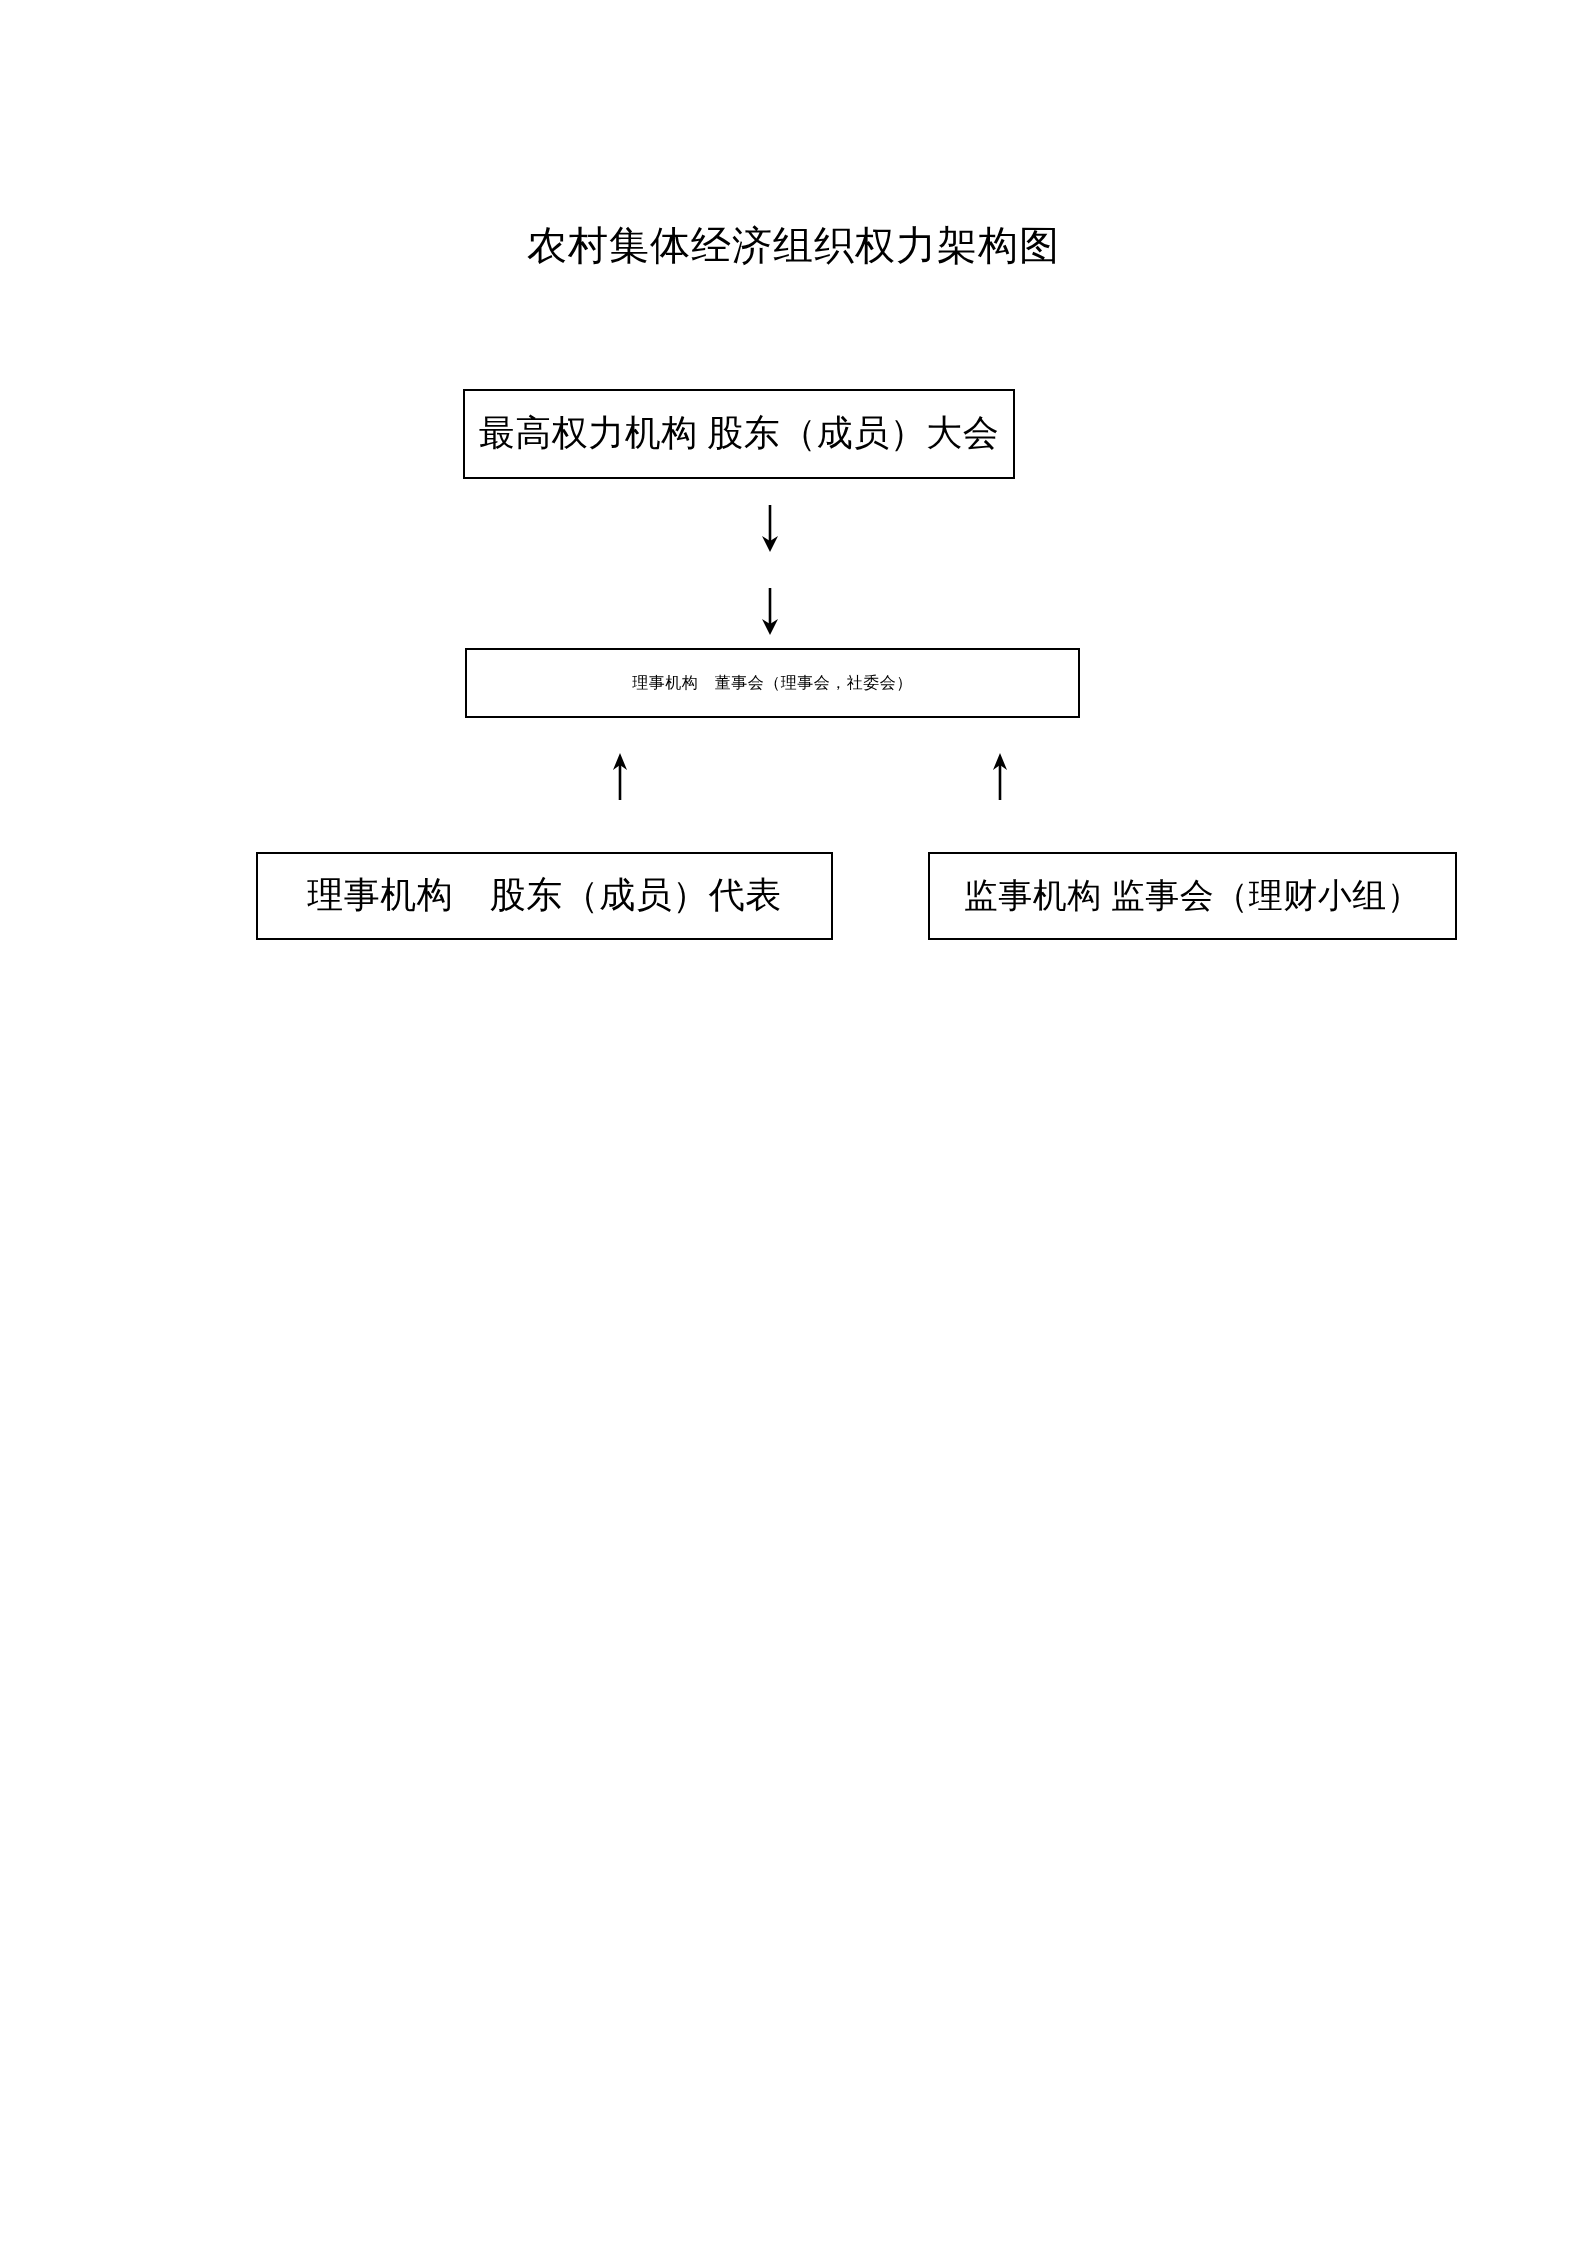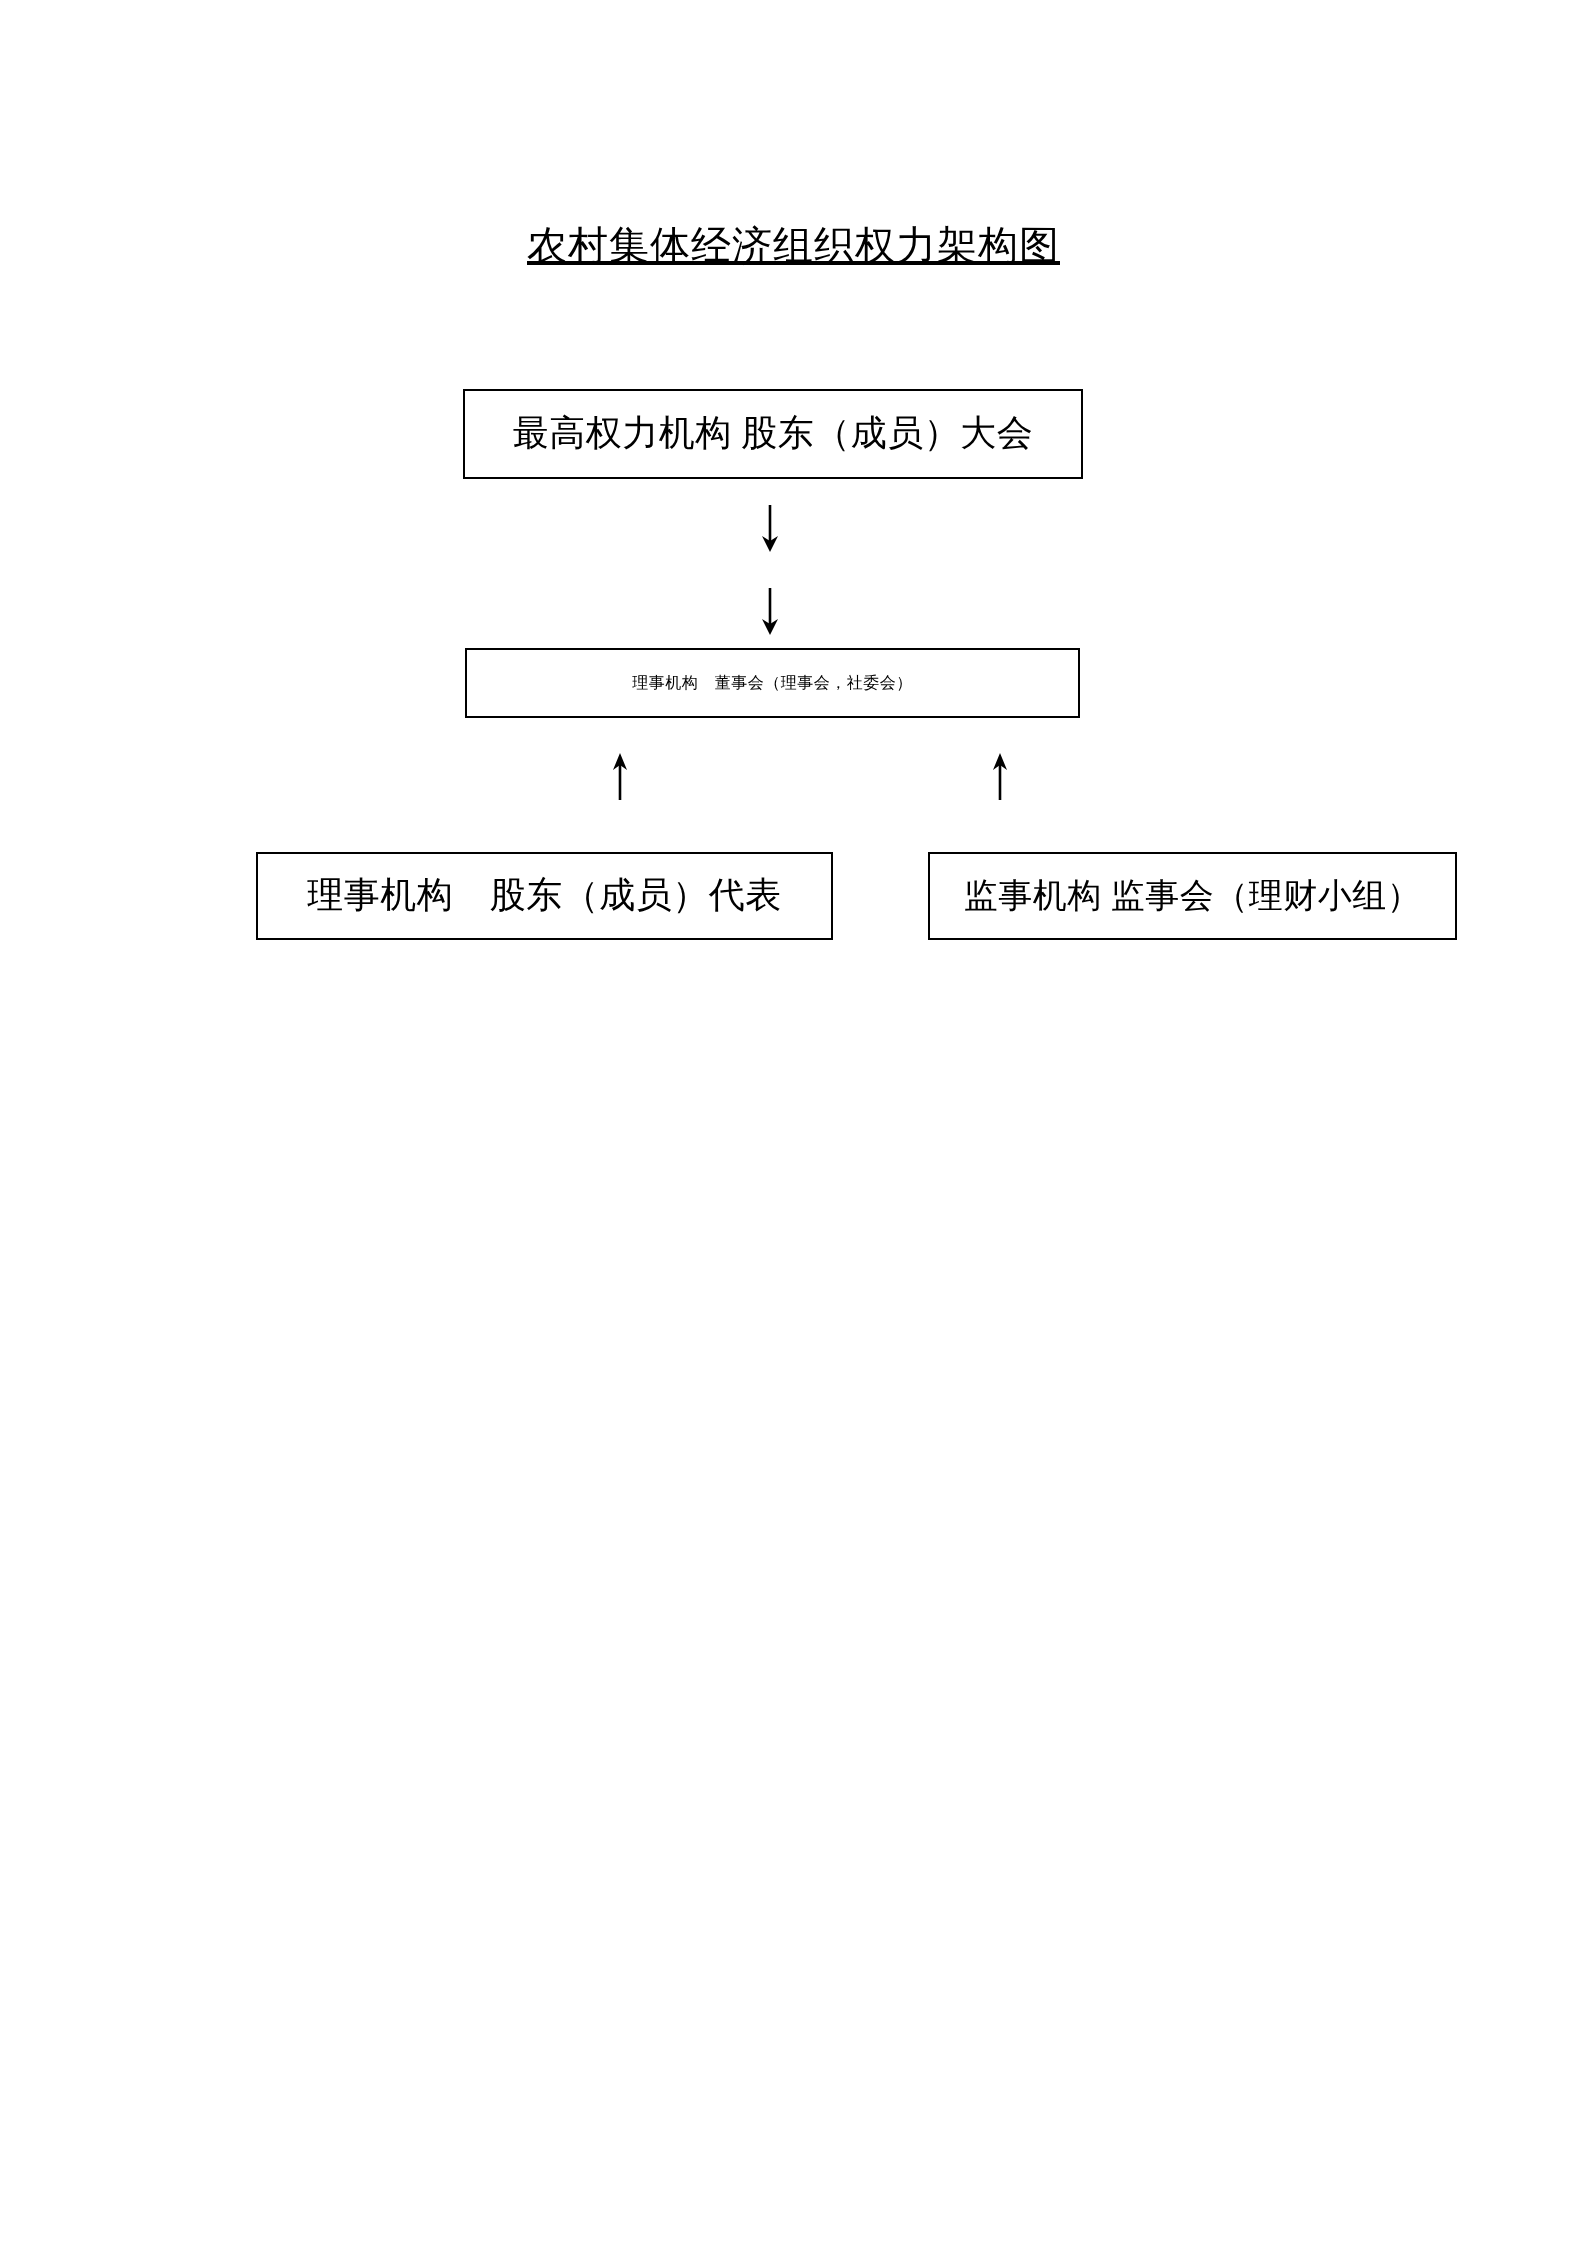--- a/index.html
+++ b/index.html
@@ -25,21 +25,20 @@
     position: absolute;
     left: 0;
     top: 193px;
     width: 1587px;
     text-align: center;
     font-size: 40px;
     line-height: 52px;
     letter-spacing: 1px;
     font-weight: 400;
     white-space: nowrap;
-    text-decoration: underline;
   }
 
   
   .node {
     position: absolute;
     box-sizing: border-box;
     border: 2px solid #000000;
     background: #ffffff;
     display: flex;
     align-items: center;
@@ -50,21 +49,21 @@
   }
   .node .node-label {
     display: block;
     line-height: 1.2;
   }
 
   
   #node-supreme {
     left: 463px;
     top: 389px;
-    width: 620px;
+    width: 552px;
     height: 90px;
   }
   #node-supreme .node-label {
     font-size: 36px;
     letter-spacing: 0.5px;
   }
 
   
   #node-board {
     left: 465px;

